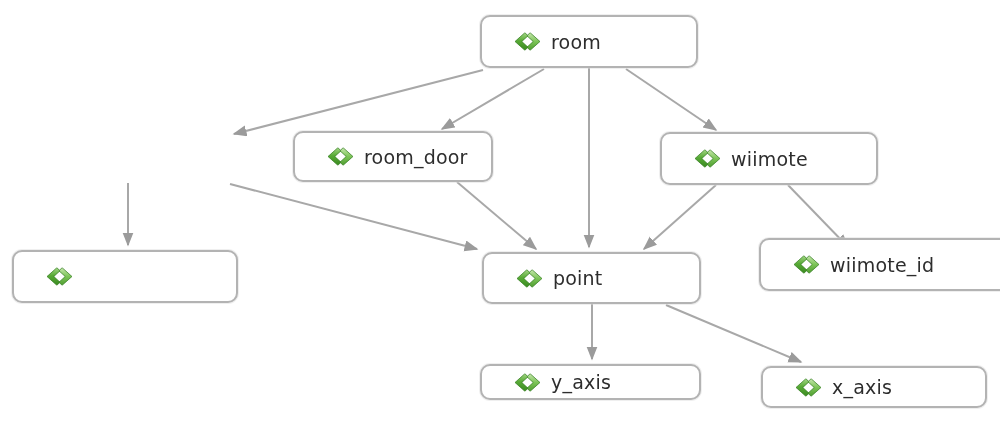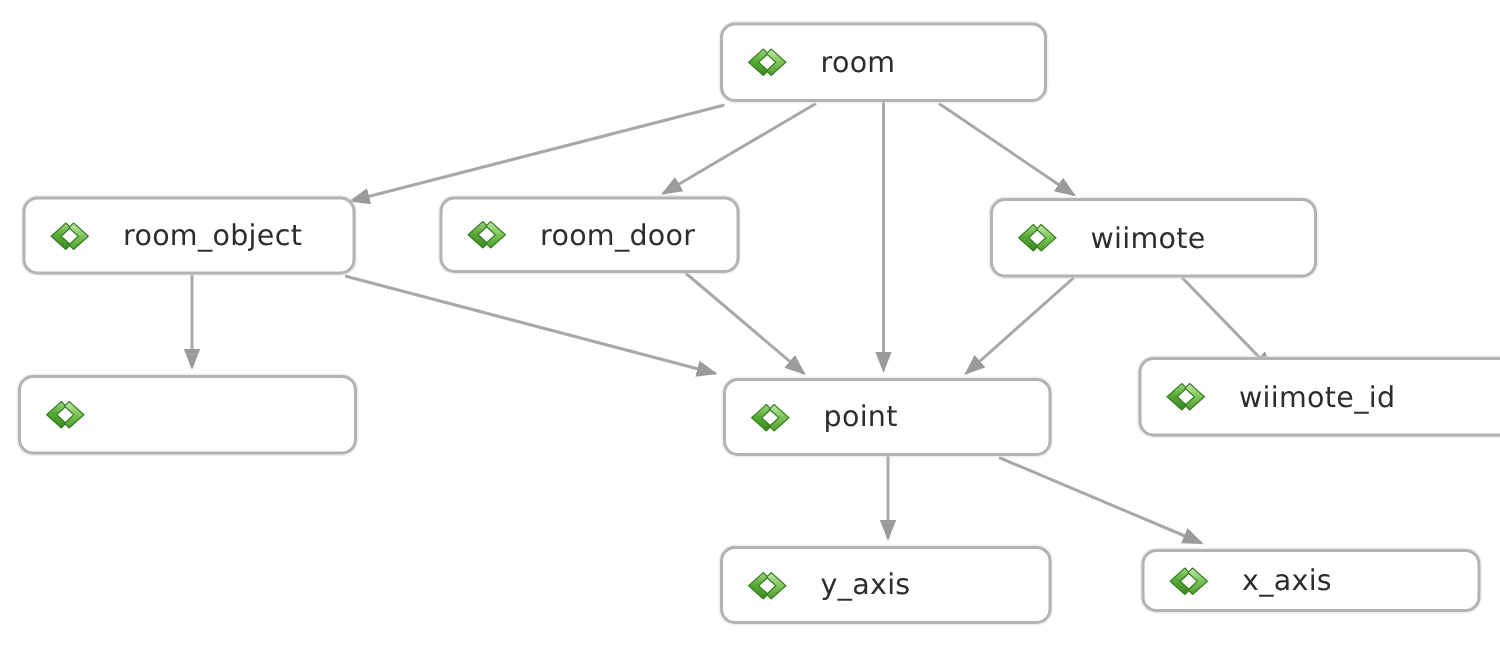--- a/index.html
+++ b/index.html
@@ -23,22 +23,22 @@
   }
   .node {
     position: absolute;
     z-index: 2;
     box-sizing: border-box;
     background: #ffffff;
     border: 2px solid #b3b3b3;
     border-radius: 10px;
     display: flex;
     align-items: center;
-    padding-left: 16px;
-    gap: 22px;
+    padding-left: 32px;
+    gap: 10px;
     box-shadow: 0 0 0 1px rgba(220,220,220,0.45);
   }
   .node .icon {
     width: 27px;
     height: 19px;
     flex: 0 0 auto;
   }
   .node .label {
     font-size: 19px;
     color: #2d2d2d;
@@ -91,26 +91,20 @@
       </g>
   </svg>
 
   <div class="node" style="left:480px;top:15px;width:218px;height:53px">
     <svg class="icon" viewBox="0 0 26 18">
         <use href="#xmlicon"></use>
       </svg>
     <span class="label">room</span>
   </div>
 
-  <div class="node" style="left:15px;top:131px;width:222px;height:52px">
-    <svg class="icon" viewBox="0 0 26 18">
-        <use href="#xmlicon"></use>
-      </svg>
-    <span class="label">room_object</span>
-  </div>
 
   <div class="node" style="left:293px;top:131px;width:200px;height:51px">
     <svg class="icon" viewBox="0 0 26 18">
         <use href="#xmlicon"></use>
       </svg>
     <span class="label">room_door</span>
   </div>
 
   <div class="node" style="left:660px;top:132px;width:218px;height:53px">
     <svg class="icon" viewBox="0 0 26 18">
@@ -132,21 +126,21 @@
     <span class="label">point</span>
   </div>
 
   <div class="node" style="left:759px;top:238px;width:273px;height:53px">
     <svg class="icon" viewBox="0 0 26 18">
         <use href="#xmlicon"></use>
       </svg>
     <span class="label">wiimote_id</span>
   </div>
 
-  <div class="node" style="left:480px;top:364px;width:221px;height:52px">
+  <div class="node" style="left:480px;top:364px;width:221px;height:36px">
     <svg class="icon" viewBox="0 0 26 18">
         <use href="#xmlicon"></use>
       </svg>
     <span class="label">y_axis</span>
   </div>
 
   <div class="node" style="left:761px;top:366px;width:226px;height:42px">
     <svg class="icon" viewBox="0 0 26 18">
         <use href="#xmlicon"></use>
       </svg>

